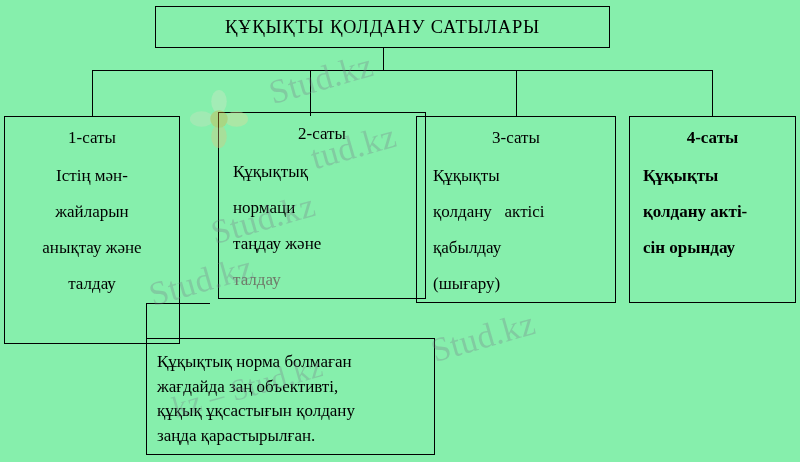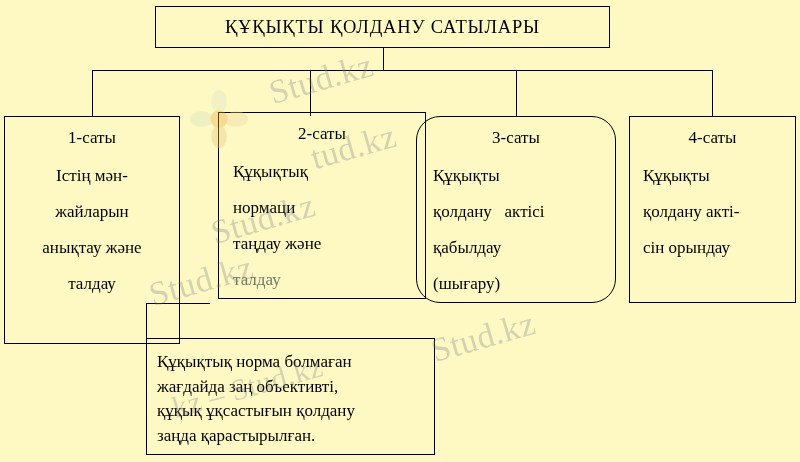--- a/index.html
+++ b/index.html
@@ -9,21 +9,21 @@
   }
   body {
     font-family: "Liberation Serif", serif;
     color: #000000;
   }
   #page {
     position: relative;
     width: 800px;
     height: 462px;
     overflow: hidden;
-    background: #fef9c3;
+    background: #86efac;
   }
 
   
   .wm-layer {
     position: absolute;
     inset: 0;
     pointer-events: none;
     overflow: hidden;
     z-index: 3;
   }
@@ -100,24 +100,24 @@
   }
   .stage-body .ln { display: block; white-space: pre; margin-top: 12px; }
 
   
   #stage-1 { left: 4px;   top: 116px; width: 176px; height: 228px; }
   #stage-1 .stage-body { text-align: center; }
 
   #stage-2 { left: 218px; top: 112px; width: 208px; height: 187px; }
   #stage-2 .stage-body { text-align: left; padding-left: 14px; }
 
-  #stage-3 { left: 416px; top: 116px; width: 200px; height: 187px; border-radius: 24px; }
+  #stage-3 { left: 416px; top: 116px; width: 200px; height: 187px; }
   #stage-3 .stage-body { text-align: left; padding-left: 16px; }
 
-  #stage-4 { left: 629px; top: 116px; width: 167px; height: 187px; }
+  #stage-4 { left: 629px; top: 116px; width: 167px; height: 187px; font-weight: bold; }
   #stage-4 .stage-body { text-align: left; padding-left: 13px; }
 
   #note-box {
     left: 146px;
     top: 338px;
     width: 289px;
     height: 117px;
   }
   #note-text {
     font-size: 17px;

